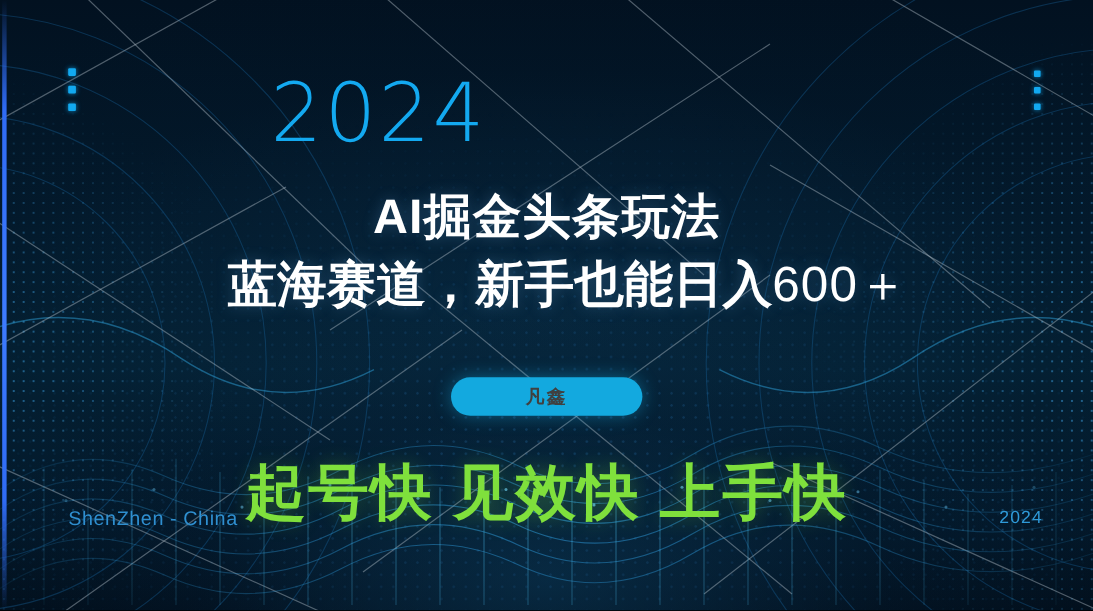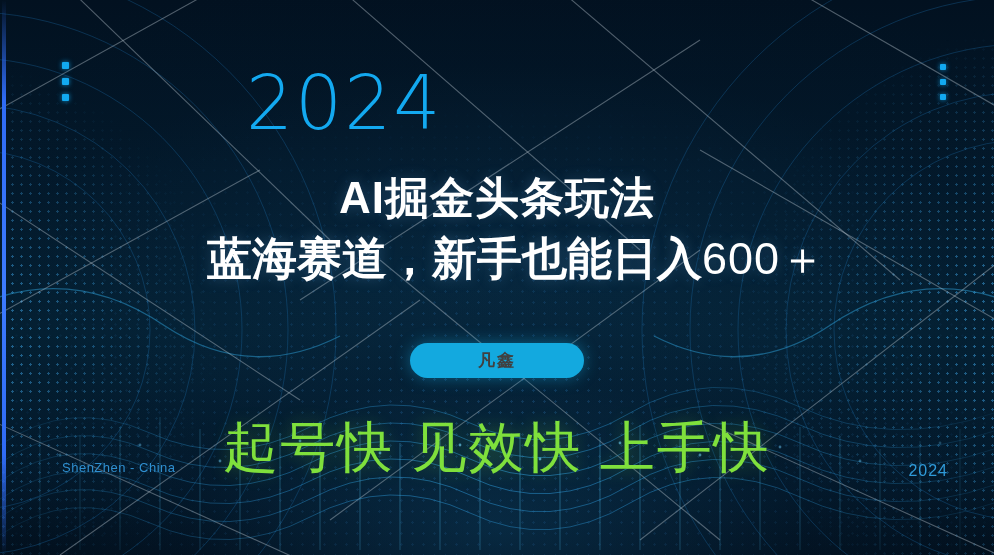--- a/index.html
+++ b/index.html
@@ -149,33 +149,33 @@
     box-shadow: 0 0 16px rgba(19,169,223,0.45);
   }
 
   .tagline {
     position: absolute;
     left: 0;
     right: 0;
     top: 416px;
     text-align: center;
     font-size: 55px;
-    font-weight: 400;
+    font-weight: 700;
     color: #7fe03c;
     letter-spacing: 2px;
     line-height: 1.15;
     text-shadow: 0 0 18px rgba(127,224,60,0.30);
     white-space: nowrap;
   }
 
   .corner-loc {
     position: absolute;
     left: 62px;
     top: 458px;
-    font-size: 13px;
+    font-size: 18px;
     color: #2f8fd0;
     line-height: 1.5;
     letter-spacing: 0.5px;
   }
   .corner-year {
     position: absolute;
     right: 46px;
     top: 462px;
     font-size: 16px;
     color: #2f9ad8;

